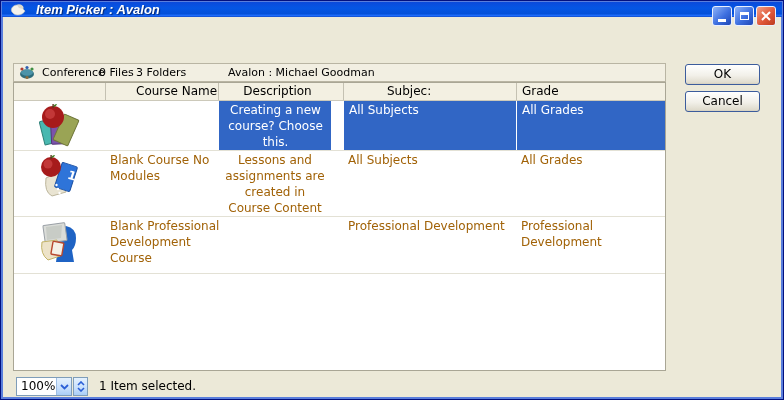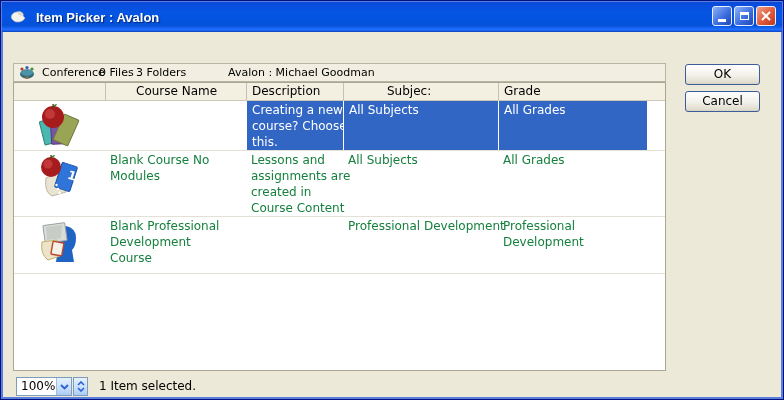--- a/index.html
+++ b/index.html
@@ -7,23 +7,23 @@
   .window{
     position:relative;width:784px;height:400px;
     background:#ECE9D8;
     font-family:"DejaVu Sans",sans-serif;
     border:1px solid #02107E;
     box-shadow: inset 0 0 0 2px #5A7EDC;
     overflow:hidden;
   }
   
   .titlebar{
-    position:absolute;left:1px;right:1px;top:1px;height:30px;
+    position:absolute;left:1px;right:1px;top:1px;height:15px;
     background:linear-gradient(180deg,#0B4ADB 0%,#0556E4 40%,#0450D9 78%,#2270FF 92%,#0B43BD 100%);
-    display:flex;align-items:center;
+    display:flex;align-items:center;font-style:italic;
   }
   .title-icon{width:20px;height:16px;margin-left:7px;flex:0 0 auto;}
   .title-text{
     color:#fff;font-weight:bold;font-size:13px;margin-left:7px;
     font-family:"Liberation Sans",sans-serif;
     text-shadow:1px 1px 1px rgba(0,0,30,.55);
     white-space:nowrap;
   }
   .win-controls{position:absolute;right:6px;top:4px;display:flex;gap:2px;}
   .win-btn{
@@ -59,28 +59,28 @@
   
   .table-frame{
     position:absolute;left:12px;top:81px;width:653px;height:289px;
     border:1px solid #A9A695;background:#fff;overflow:hidden;
   }
   .t-head{position:relative;height:18px;background:#F3F0E2;border-bottom:1px solid #CCC9BA;font-size:12px;}
   .t-hcell{position:absolute;top:0;height:17px;line-height:17px;padding-left:5px;border-left:1px solid #C4C1B2;white-space:nowrap;overflow:hidden;}
   .t-hcell.first{border-left:none;}
   .c0{left:0;width:91px;}
   .c1{left:91px;width:125px;padding-left:30px;}
-  .c2{left:232px;width:113px;}
+  .c2{left:204px;width:113px;text-align:center;}
   .c3{left:329px;width:173px;padding-left:43px;}
-  .c4{left:484px;width:149px;}
+  .c4{left:502px;width:149px;}
   .t-row{position:relative;border-bottom:1px solid #E3E1D5;font-size:12px;}
   .row-h1{height:50px;}
   .row-h2{height:66px;}
   .row-h3{height:57px;}
-  .cell{position:absolute;top:0;bottom:0;padding:1px 4px 1px 5px;line-height:16px;color:#15803d;overflow:hidden;}
+  .cell{position:absolute;top:0;bottom:0;padding:1px 4px 1px 5px;line-height:16px;color:#a16207;overflow:hidden;}
   .icon-cell{position:absolute;top:0;bottom:0;display:flex;align-items:flex-start;justify-content:center;padding-top:1px;}
   .icon-cell svg{width:48px;height:48px;}
   .t-row.selected .cell{background:#3166C5;color:#fff;}
   .t-row.selected .cell.c2,
   .t-row.selected .cell.c3,
   .t-row.selected .cell.c4{border-left:1px solid #fff;}
   
   .status-bar{position:absolute;left:15px;right:3px;top:374px;height:22px;font-size:12px;}
   .zoom-combo{
     position:absolute;left:0;top:2px;width:56px;height:19px;

